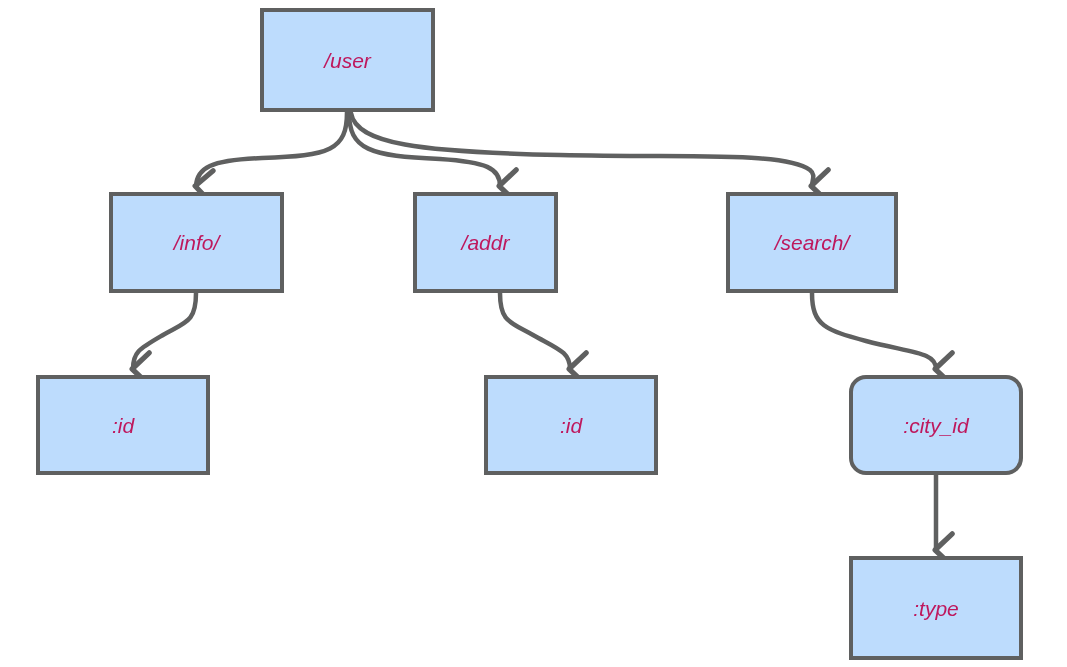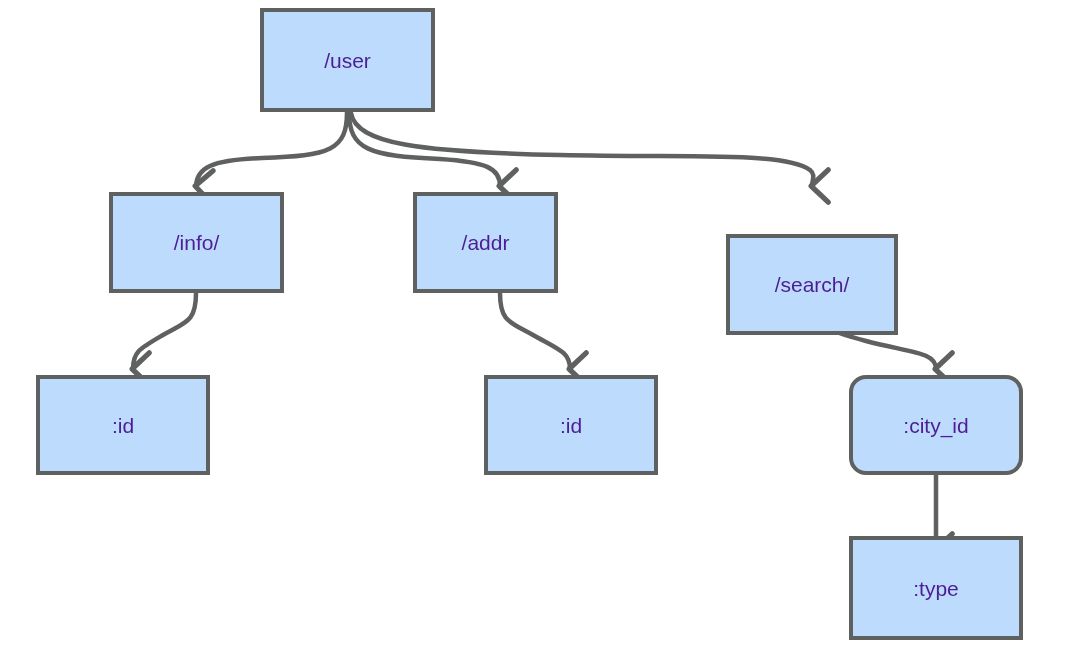--- a/index.html
+++ b/index.html
@@ -31,23 +31,24 @@
     box-sizing: border-box;
     background: #bddcfd;
     border: 4px solid #5f6060;
     display: flex;
     align-items: center;
     justify-content: center;
   }
   .node-label {
     font-family: "Liberation Sans", sans-serif;
     font-size: 21px;
-    color: #4c1d95;
+    color: #be185d;
     line-height: 1;
     white-space: nowrap;
+    font-style: italic;
   }
 </style>
 </head>
 <body>
 
 <div id="diagram-root">
 
   <svg id="edge-layer" viewBox="0 0 1067 667">
     <defs>
       <marker id="arrowhead" markerWidth="9" markerHeight="9" refX="4.2" refY="4.4" orient="auto" markerUnits="strokeWidth">
@@ -72,33 +73,33 @@
   </div>
 
   <div class="node" style="left:109px; top:192px; width:175px; height:101px;">
     <span class="node-label">/info/</span>
   </div>
 
   <div class="node" style="left:413px; top:192px; width:145px; height:101px;">
     <span class="node-label">/addr</span>
   </div>
 
-  <div class="node" style="left:726px; top:192px; width:172px; height:101px;margin-top:42px;">
+  <div class="node" style="left:726px; top:192px; width:172px; height:101px;">
     <span class="node-label">/search/</span>
   </div>
 
   <div class="node" style="left:36px; top:375px; width:174px; height:100px;">
     <span class="node-label">:id</span>
   </div>
 
   <div class="node" style="left:484px; top:375px; width:174px; height:100px;">
     <span class="node-label">:id</span>
   </div>
 
   <div class="node" style="left:849px; top:375px; width:174px; height:100px;border-radius:17px;">
     <span class="node-label">:city_id</span>
   </div>
 
-  <div class="node" style="left:849px; top:536px; width:174px; height:104px;">
+  <div class="node" style="left:849px; top:556px; width:174px; height:104px;">
     <span class="node-label">:type</span>
   </div>
 
 </div>
 
 </body></html>

